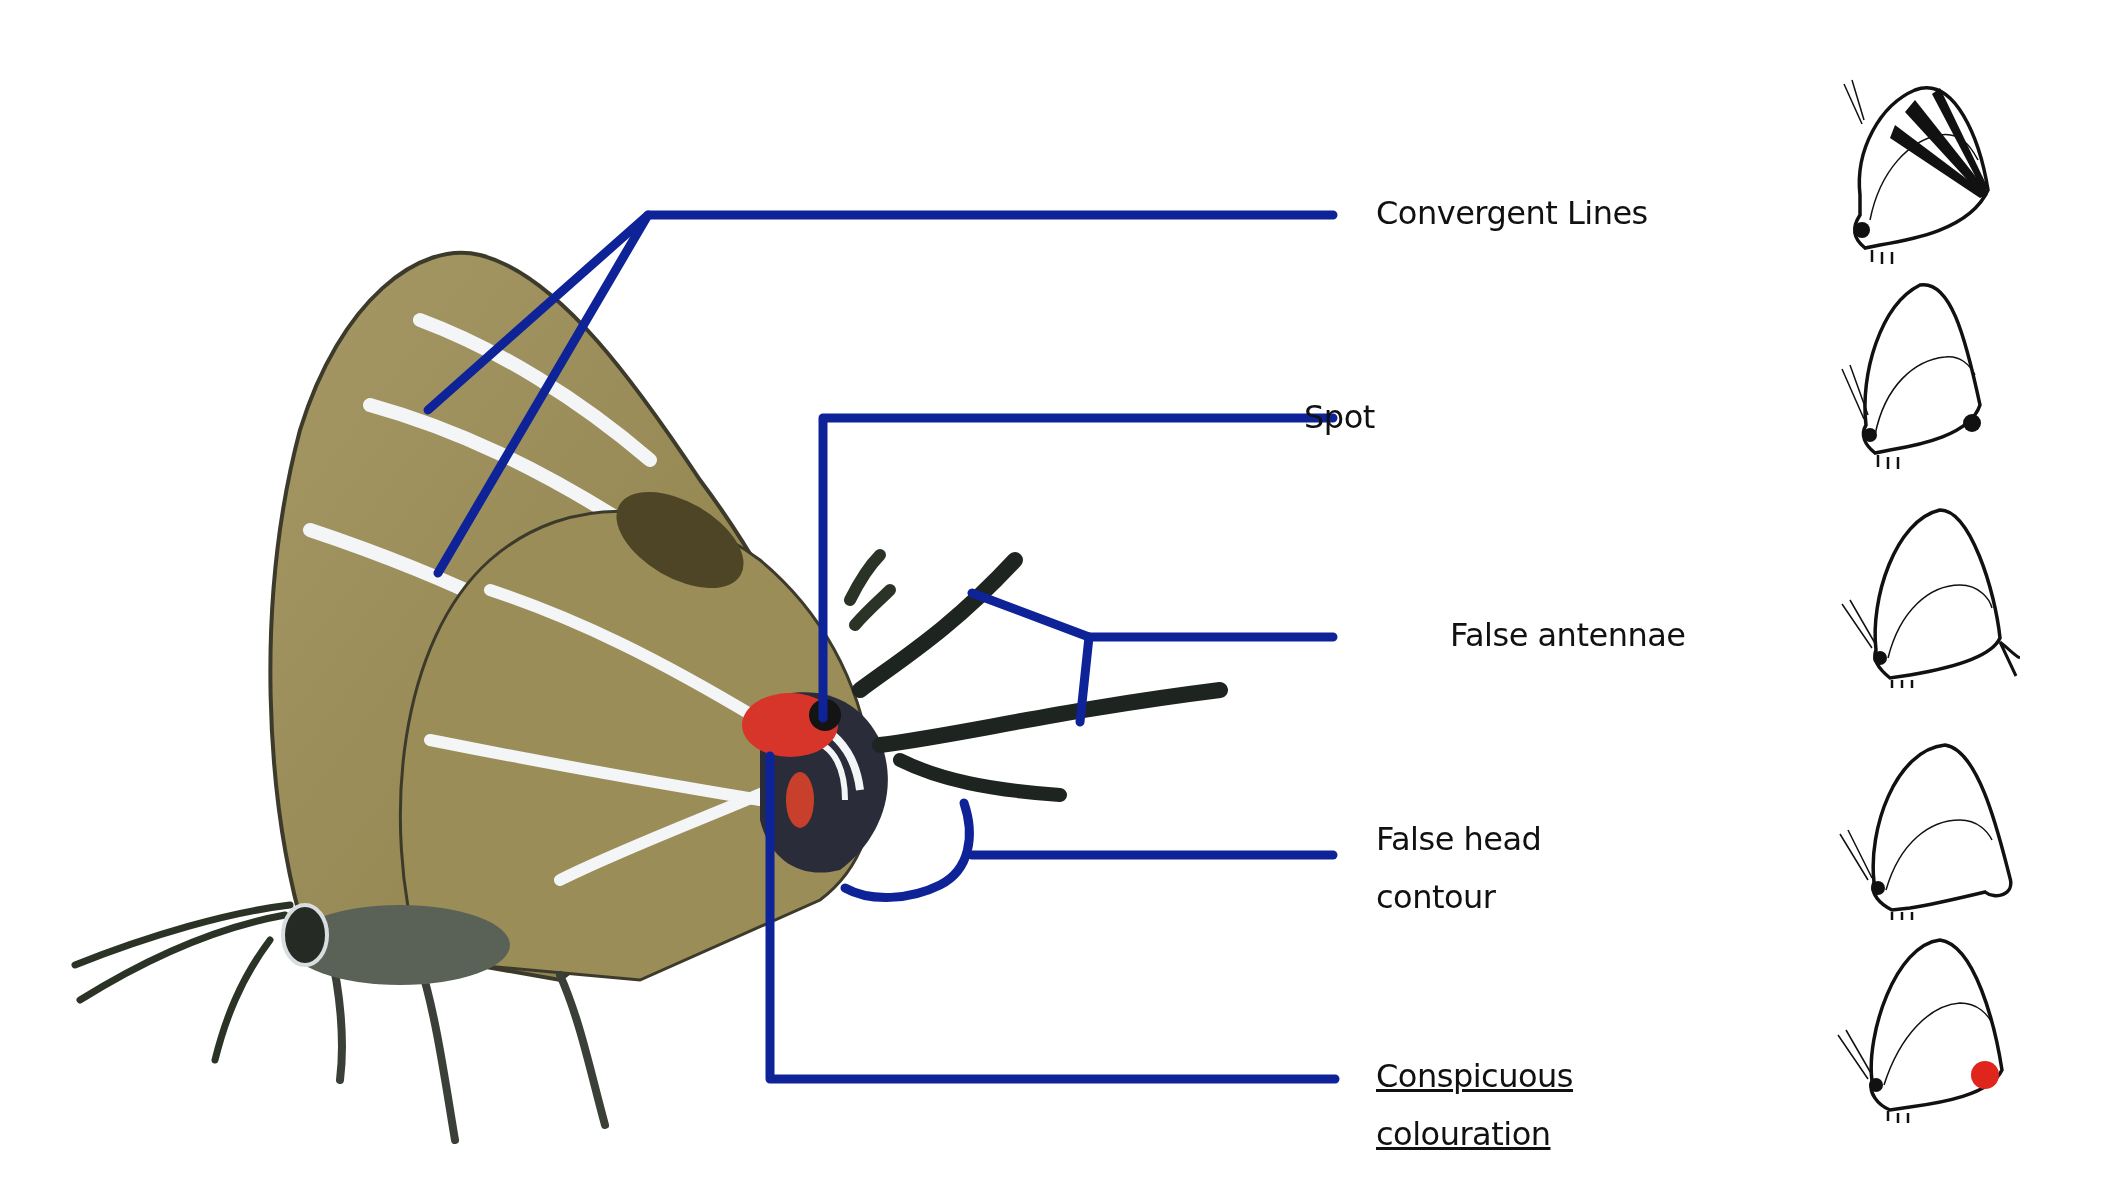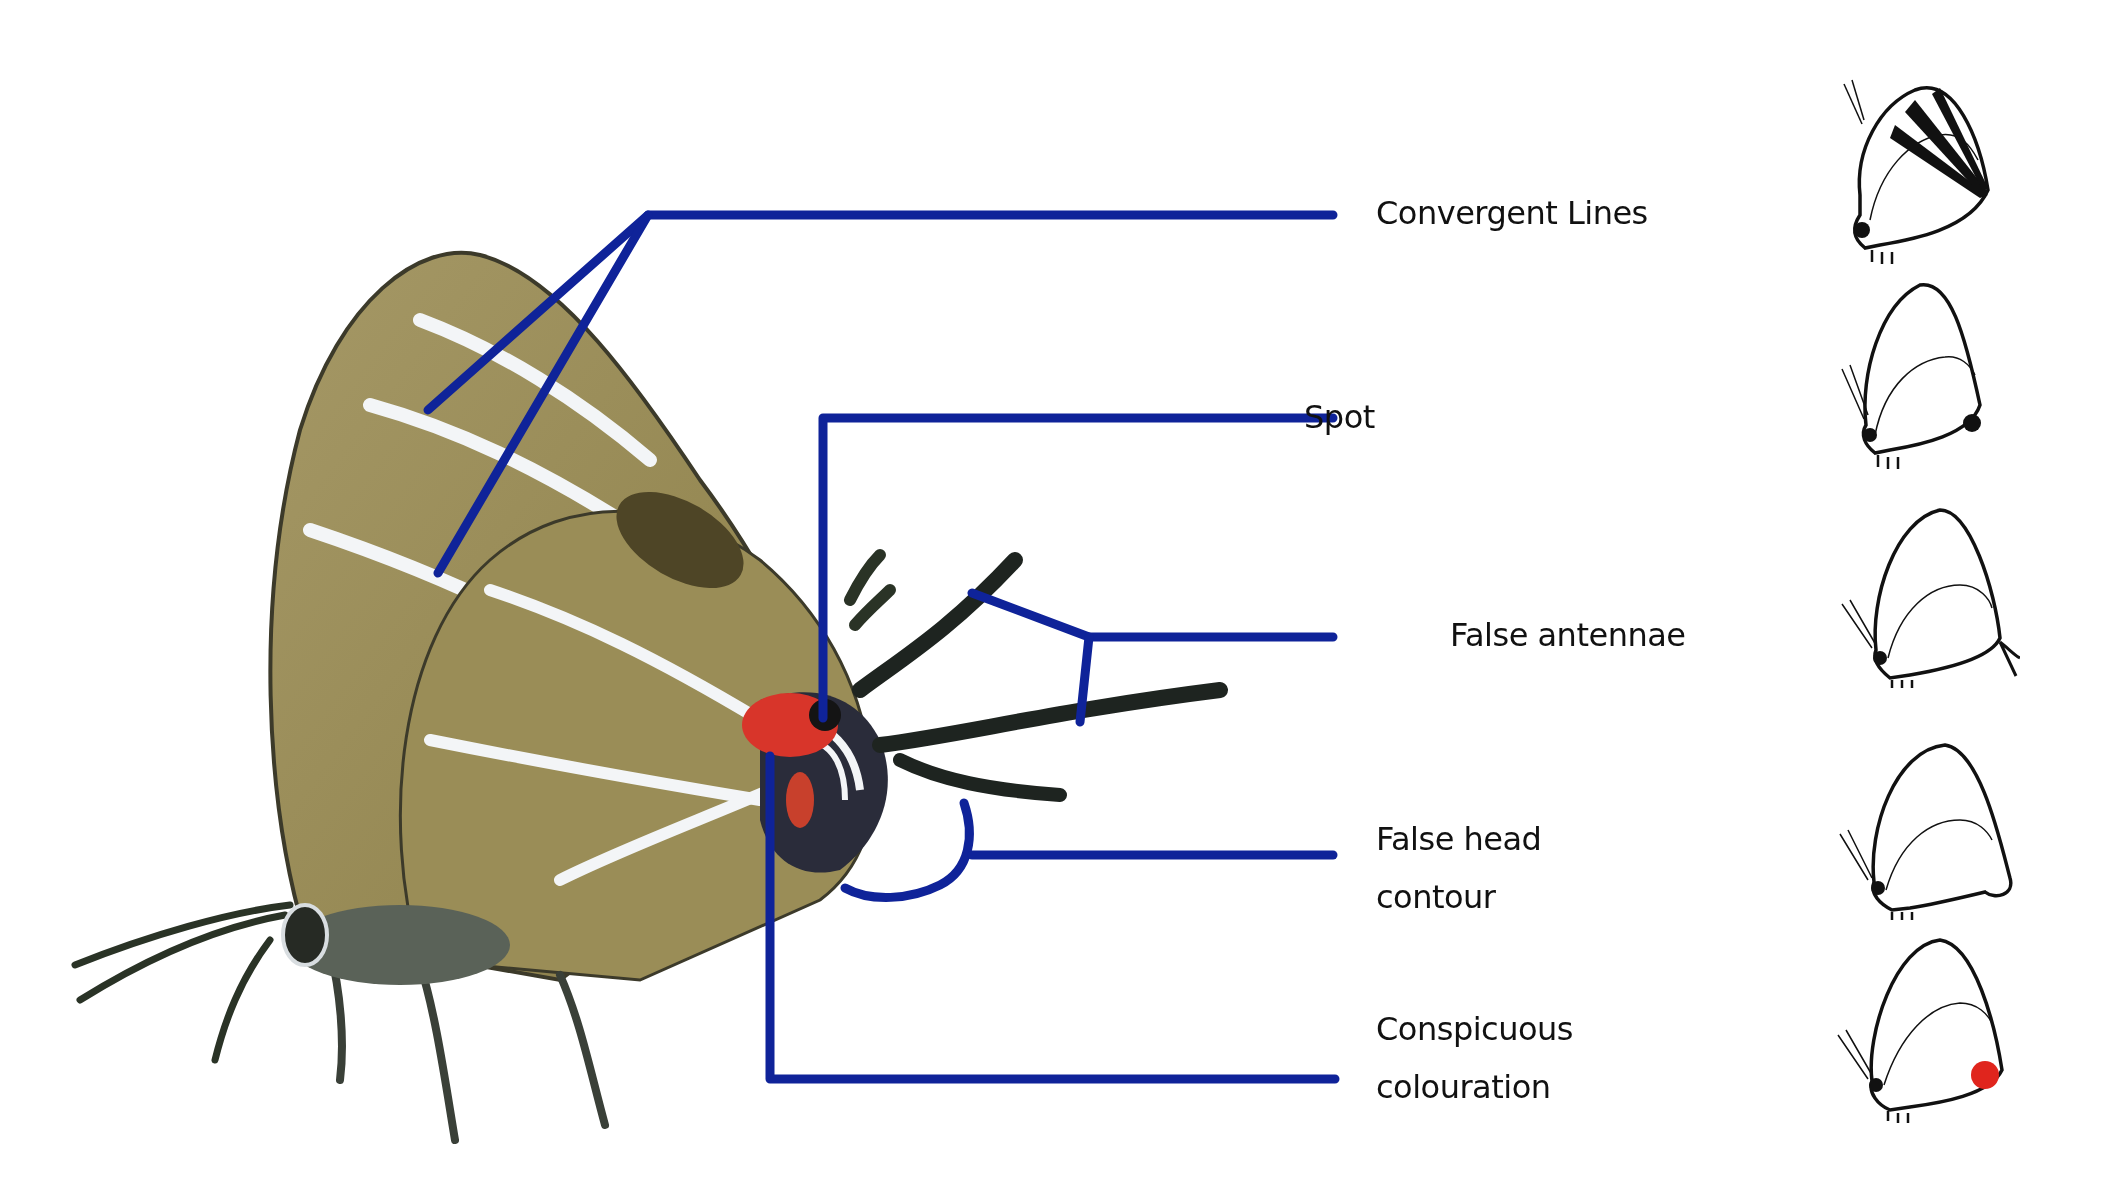--- a/index.html
+++ b/index.html
@@ -93,21 +93,21 @@
 
       <polyline points="770,756 770,1079 1335,1079"></polyline>
     </g>
   </svg>
 
   <div class="label" style="left:1376px;top:184px;">Convergent Lines</div>
   <div class="label" style="left:1304px;top:388px;">Spot</div>
   <div class="label" style="left:1450px;top:606px;">False antennae</div>
   <div class="label" style="left:1376px;top:778px;margin-top:32px;">False head
 contour</div>
-  <div class="label" style="left:1376px;top:1000px;">Conspicuous
+  <div class="label" style="left:1376px;top:1047px;text-decoration:underline;">Conspicuous
 colouration</div>
 
   <svg class="icon" width="180" height="200" viewBox="0 0 180 200" style="left:1820px;top:70px;">
     <g fill="none" stroke="#111" stroke-width="3">
       <path d="M32 10 L44 50" stroke-width="1.5"></path>
       <path d="M24 14 L42 54" stroke-width="1.5"></path>
       <path d="M40 125 C35 80 60 35 95 20 C135 5 160 70 168 120 C150 160 90 170 60 175 L45 178 C35 170 30 160 40 145 Z" stroke-width="3.5"></path>
       <path d="M50 150 C60 100 90 70 120 65 C140 62 150 75 158 90" stroke-width="1.5"></path>
       <path d="M52 180 L52 192 M62 182 L62 194 M72 182 L72 194" stroke-width="2.5"></path>
     </g>

